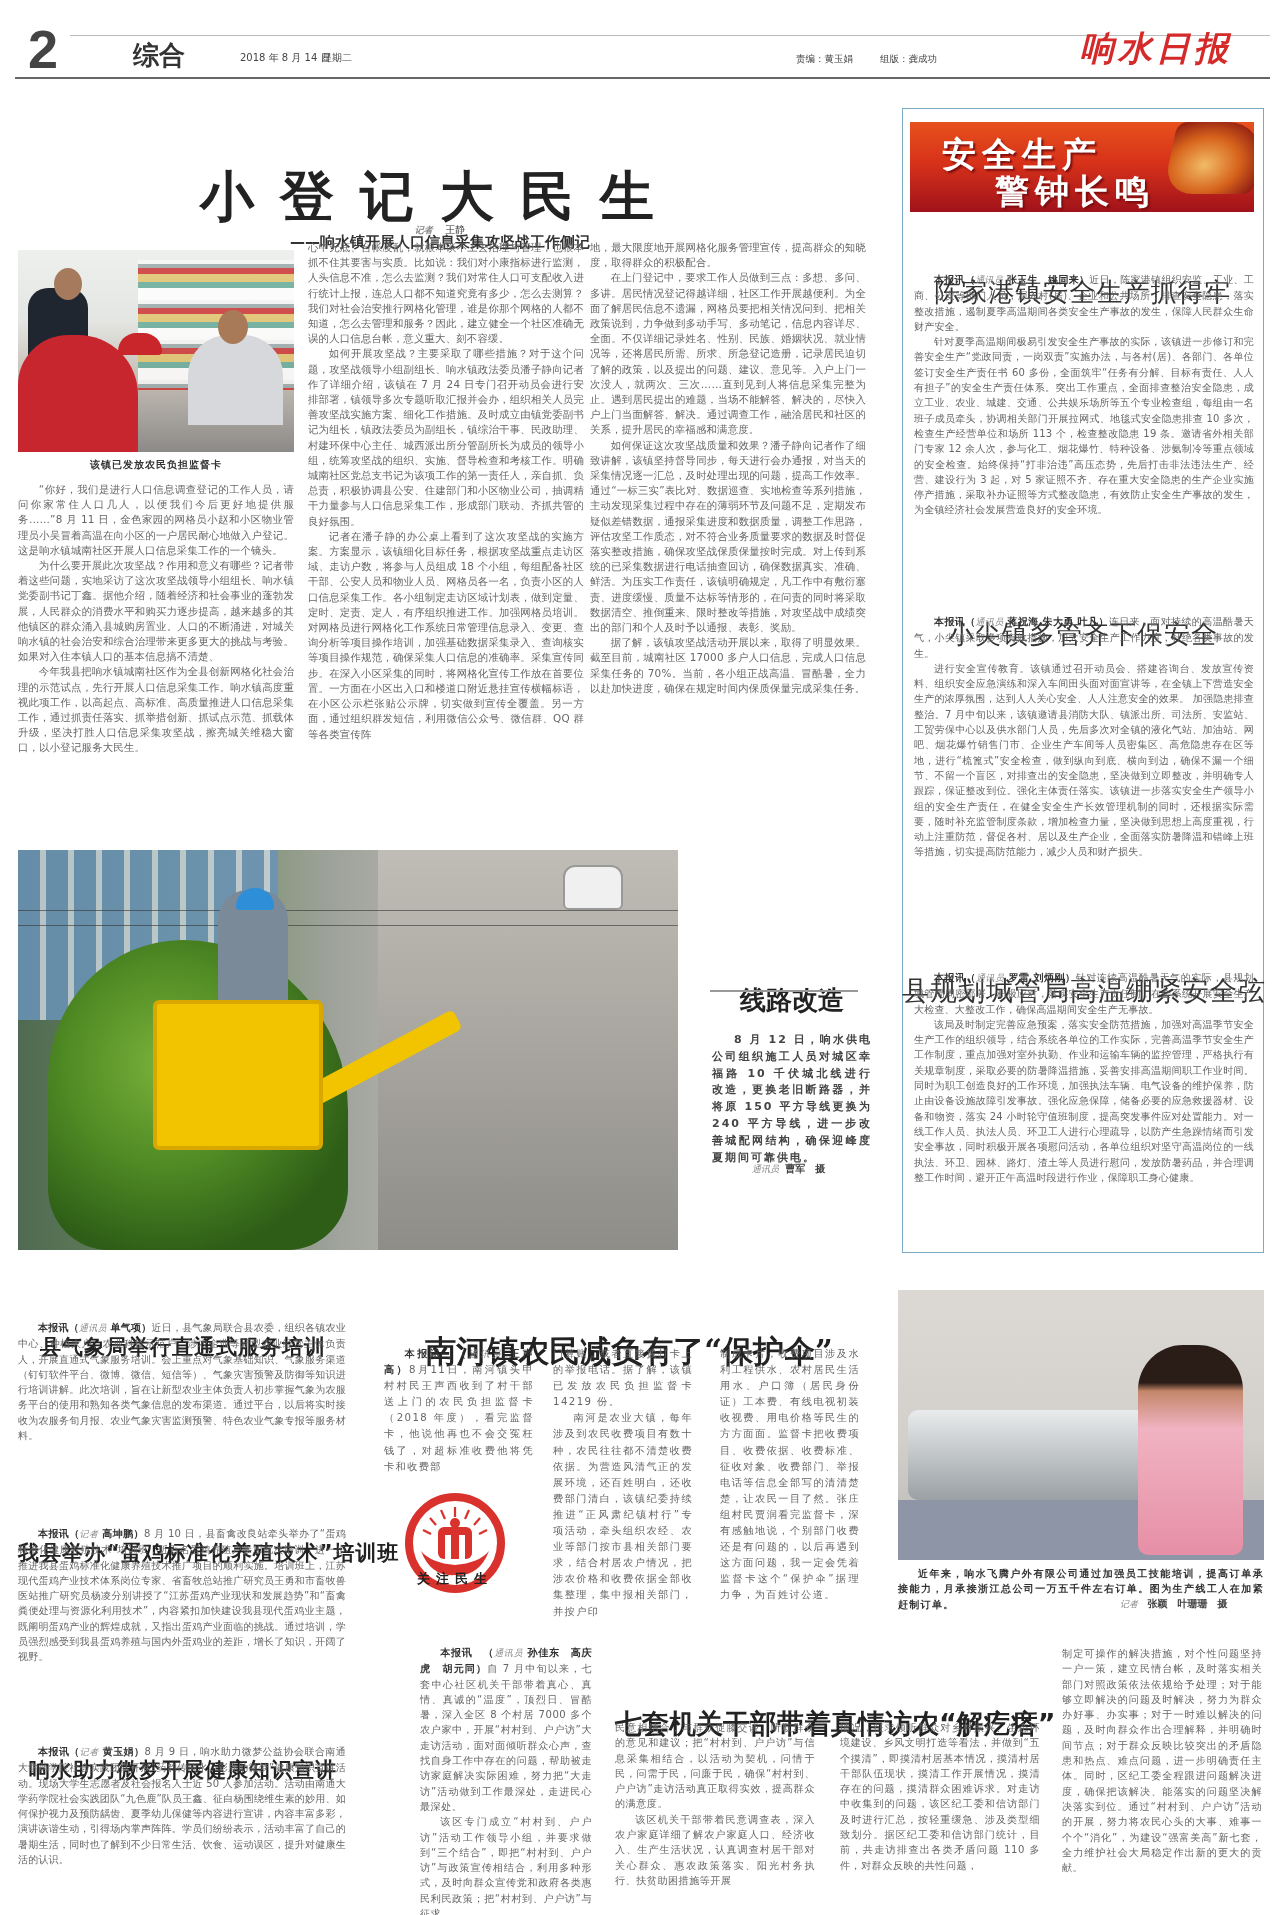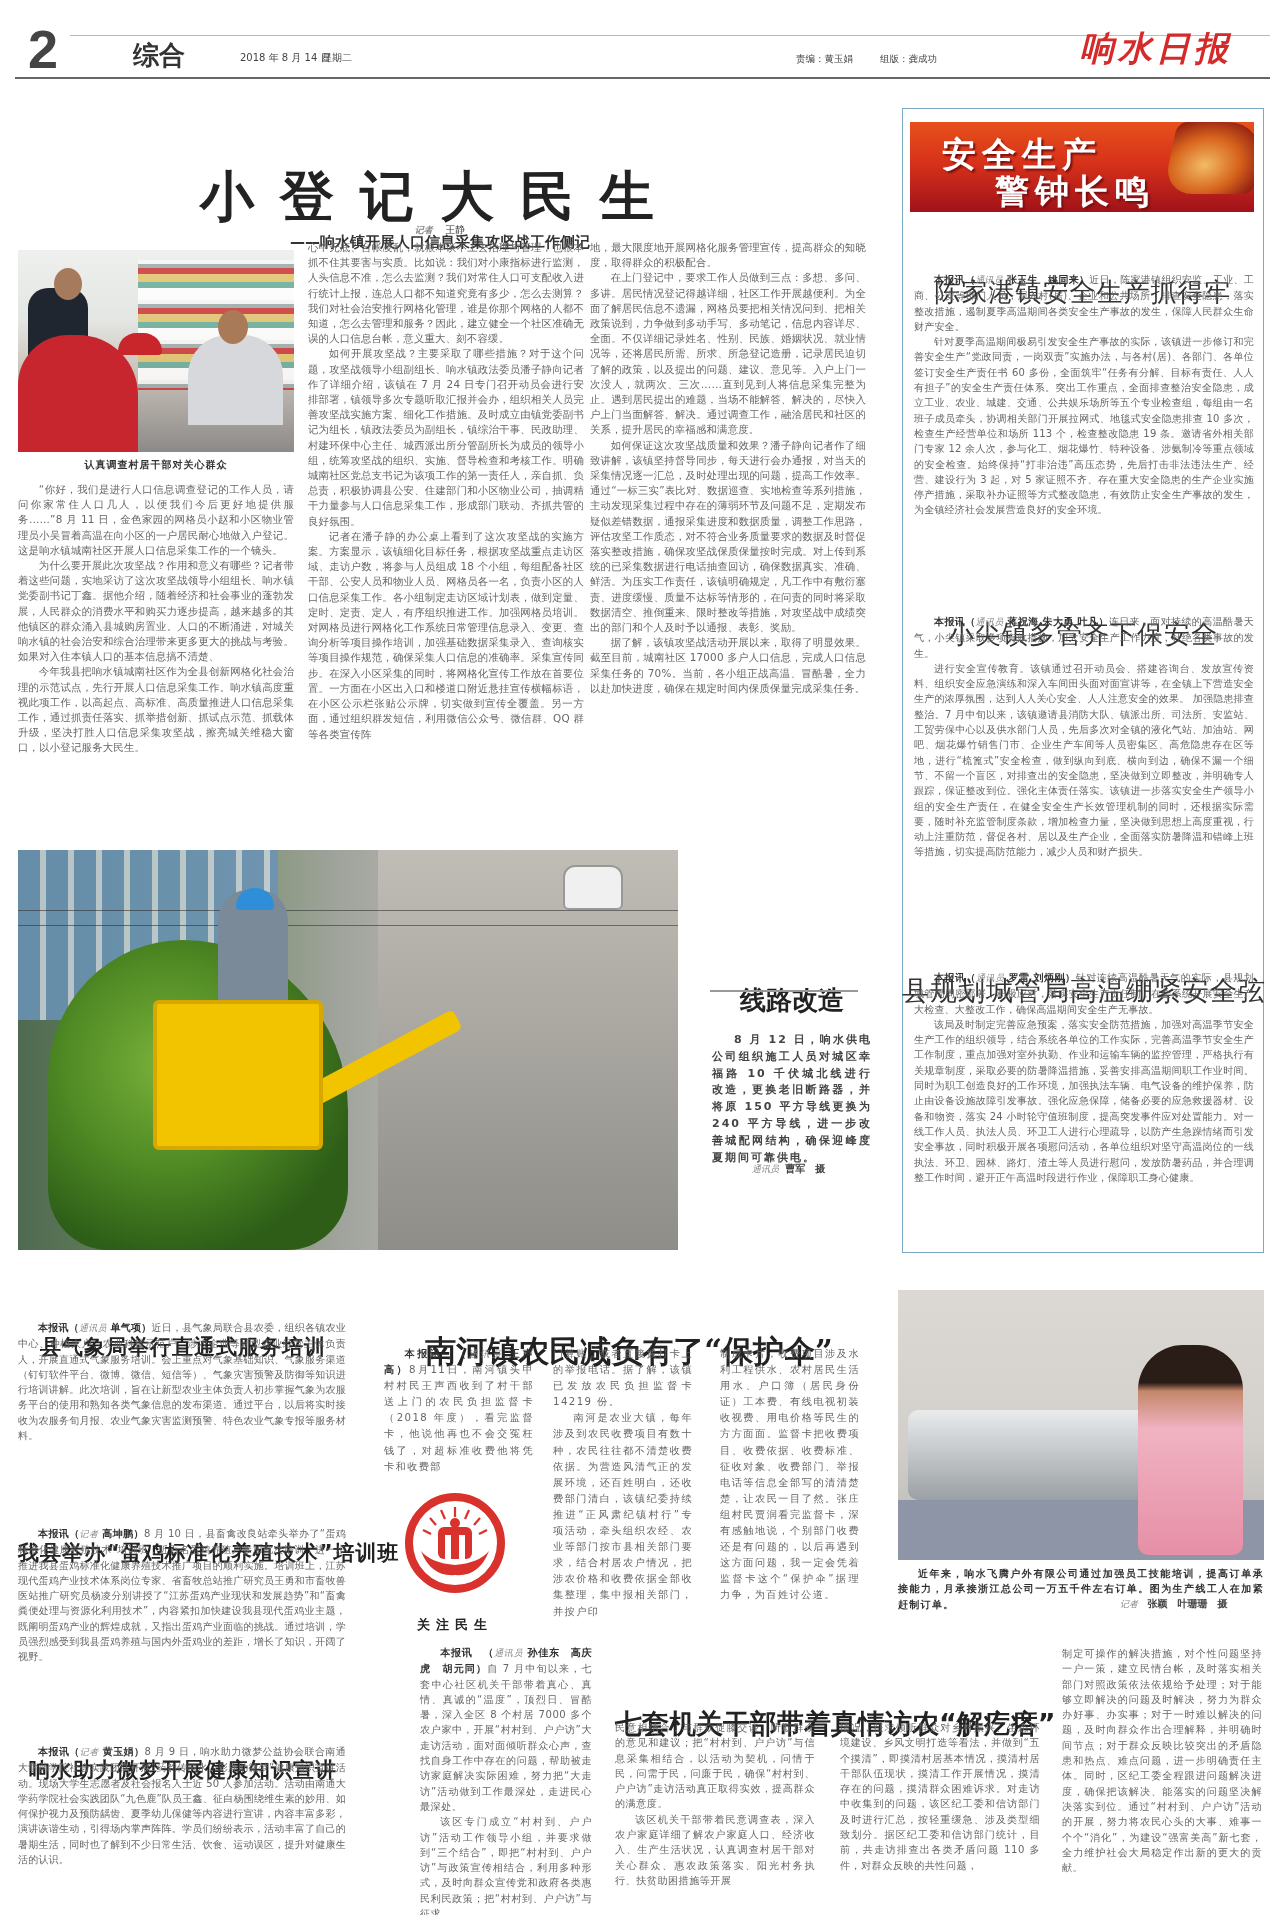--- a/index.html
+++ b/index.html
@@ -87,21 +87,21 @@
   #health-title { left: 18px; top: 1713px; width: 330px; }
   #health-body { left: 18px; top: 1744px; width: 328px; }
   .lower p.body { font-size: 10px; line-height: 15.3px; }
 
   #nanhe-title { left: 384px; top: 1288px; width: 490px; font-size: 31px; }
   #nanhe-col1 { left: 384px; top: 1346px; width: 150px; }
   #nanhe-col2 { left: 553px; top: 1346px; width: 140px; }
   #nanhe-col3 { left: 720px; top: 1346px; width: 140px; }
   .nanhe p.body { font-size: 10.2px; line-height: 16.1px; letter-spacing: 1.4px; }
   #minsheng-logo { left: 405px; top: 1493px; width: 100px; height: 100px; }
-  #minsheng-label { left: 400px; top: 1616px; width: 110px; font-size: 13px; color: #222; text-align: center; letter-spacing: 6px; font-weight: bold; }
+  #minsheng-label { left: 400px; top: 1570px; width: 110px; font-size: 13px; color: #222; text-align: center; letter-spacing: 6px; font-weight: bold; }
 
   #photo3 { left: 898px; top: 1290px; width: 366px; height: 270px; background: linear-gradient(180deg,#dcd9d4 0%, #d3d0cb 55%, #b7b6b4 100%); }
   #photo3 .machine { position:absolute; left:10px; top:120px; width:250px; height:90px; background: linear-gradient(180deg,#e9ebec,#9aa0a4); border-radius: 10px; }
   #photo3 .woman { position:absolute; left:240px; top:55px; width:105px; height:210px; background: linear-gradient(180deg,#2a1c16 0%, #2a1c16 18%, #c4876a 22%, #f0b3c2 40%, #e68fa6 100%); border-radius: 45px 45px 10px 10px; }
   #photo3 .cloth { position:absolute; left:0; top:210px; width:366px; height:60px; background:#8d95a6; }
   #photo3-caption { left: 898px; top: 1566px; width: 366px; }
   #photo3-caption p.body { font-size: 10px; line-height: 15.4px; color: #333; font-weight: bold; letter-spacing: 1.3px; }
   #photo3-credit { left: 1120px; top: 1597px; font-size: 10px; color: #444; }
 
   #qitao-title { left: 615px; top: 1663px; width: 480px; font-size: 27px; }
@@ -133,21 +133,21 @@
 
 <div class="abs photo" id="photo1">
   <div class="shelf"></div>
   <div class="p-left"></div>
   <div class="head1"></div>
   <div class="p-right"></div>
   <div class="head2"></div>
   <div class="p-red"></div>
   <div class="cap"></div>
 </div>
-<div class="abs" id="caption1">认真调查村居干部对关心群众</div>
+<div class="abs" id="caption1">该镇已发放农民负担监督卡</div>
 
 <div class="abs" id="col1">
   <p class="body">“你好，我们是进行人口信息调查登记的工作人员，请问你家常住人口几人，以便我们今后更好地提供服务……”8 月 11 日，金色家园的网格员小赵和小区物业管理员小吴冒着高温在向小区的一户居民耐心地做入户登记。这是响水镇城南社区开展人口信息采集工作的一个镜头。</p>
   <p class="body">为什么要开展此次攻坚战？作用和意义有哪些？记者带着这些问题，实地采访了这次攻坚战领导小组组长、响水镇党委副书记丁鑫。据他介绍，随着经济和社会事业的蓬勃发展，人民群众的消费水平和购买力逐步提高，越来越多的其他镇区的群众涌入县城购房置业。人口的不断涌进，对城关响水镇的社会治安和综合治理带来更多更大的挑战与考验。如果对入住本镇人口的基本信息搞不清楚、</p>
   <p class="body">今年我县把响水镇城南社区作为全县创新网格化社会治理的示范试点，先行开展人口信息采集工作。响水镇高度重视此项工作，以高起点、高标准、高质量推进人口信息采集工作，通过抓责任落实、抓举措创新、抓试点示范、抓载体升级，坚决打胜人口信息采集攻坚战，擦亮城关维稳大窗口，以小登记服务大民生。</p>
 </div>
 <div class="abs" id="col2">
   <p class="body noindent">心中无底、台帐凌乱，就根本谈不上去治理与管理，也根本抓不住其要害与实质。比如说：我们对小康指标进行监测，人头信息不准，怎么去监测？我们对常住人口可支配收入进行统计上报，连总人口都不知道究竟有多少，怎么去测算？我们对社会治安推行网格化管理，谁是你那个网格的人都不知道，怎么去管理和服务？因此，建立健全一个社区准确无误的人口信息台帐，意义重大、刻不容缓。</p>
   <p class="body">如何开展攻坚战？主要采取了哪些措施？对于这个问题，攻坚战领导小组副组长、响水镇政法委员潘子静向记者作了详细介绍，该镇在 7 月 24 日专门召开动员会进行安排部署，镇领导多次专题听取汇报并会办，组织相关人员完善攻坚战实施方案、细化工作措施。及时成立由镇党委副书记为组长，镇政法委员为副组长，镇综治干事、民政助理、村建环保中心主任、城西派出所分管副所长为成员的领导小组，统筹攻坚战的组织、实施、督导检查和考核工作。明确城南社区党总支书记为该项工作的第一责任人，亲自抓、负总责，积极协调县公安、住建部门和小区物业公司，抽调精干力量参与人口信息采集工作，形成部门联动、齐抓共管的良好氛围。</p>
   <p class="body">记者在潘子静的办公桌上看到了这次攻坚战的实施方案。方案显示，该镇细化目标任务，根据攻坚战重点走访区域、走访户数，将参与人员组成 18 个小组，每组配备社区干部、公安人员和物业人员、网格员各一名，负责小区的人口信息采集工作。各小组制定走访区域计划表，做到定量、定时、定责、定人，有序组织推进工作。加强网格员培训。对网格员进行网格化工作系统日常管理信息录入、变更、查询分析等项目操作培训，加强基础数据采集录入、查询核实等项目操作规范，确保采集人口信息的准确率。采集宣传同步。在深入小区采集的同时，将网格化宣传工作放在首要位置。一方面在小区出入口和楼道口附近悬挂宣传横幅标语，在小区公示栏张贴公示牌，切实做到宣传全覆盖。另一方面，通过组织群发短信，利用微信公众号、微信群、QQ 群等各类宣传阵</p>

